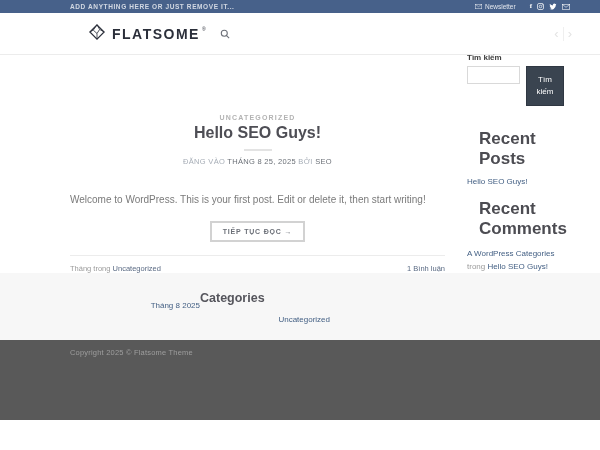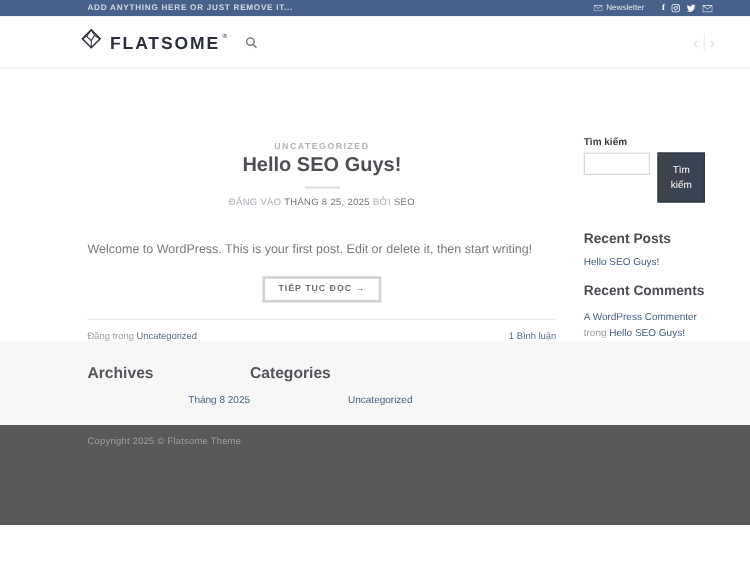--- a/index.html
+++ b/index.html
@@ -16,21 +16,21 @@
   
   .topbar{height:13px;background:var(--topbar-bg);display:flex;align-items:center;justify-content:space-between;padding:0 30px 0 70px;}
   .topbar-left{font-size:6.5px;font-weight:bold;letter-spacing:.6px;color:rgba(255,255,255,.75);}
   .topbar-right{display:flex;align-items:center;gap:6px;}
   .newsletter{display:flex;align-items:center;gap:3px;color:rgba(255,255,255,.85);font-size:6.5px;cursor:pointer;}
   .social{display:flex;align-items:center;gap:5px;margin-left:8px;}
   .social svg,.newsletter svg{display:block;}
   .fb-letter{color:#fff;font-size:7px;font-weight:bold;font-family:"Liberation Serif",serif;line-height:1;cursor:pointer;}
 
   
-  .header{height:42px;background:#fff;border-bottom:1px solid #ececec;display:flex;align-items:center;justify-content:space-between;padding:0 28px 0 64px;}
+  .header{height:42px;background:#fff;border-bottom:1px solid #ececec;display:flex;align-items:center;justify-content:space-between;padding:0 28px 0 88px;}
   .logo{display:flex;align-items:center;gap:6px;cursor:pointer;}
   .logo-text{font-size:14px;font-weight:bold;letter-spacing:1.5px;color:#2b2f3a;}
   .logo-reg{font-size:5px;color:#2b2f3a;vertical-align:top;position:relative;top:-5px;left:-4px;}
   .hdr-search{margin-left:10px;cursor:pointer;display:flex;align-items:center;}
   .hdr-nav{display:flex;align-items:center;gap:4px;color:#e3e3e3;font-size:13px;line-height:1;}
   .hdr-nav .sep{width:1px;height:14px;background:#efefef;}
   .hdr-nav span{cursor:pointer;}
 
   
   .page{height:218px;display:flex;justify-content:space-between;padding:0 35px 0 70px;background:#fff;align-items:flex-end;}
@@ -46,21 +46,21 @@
   .readmore{display:inline-block;border:2px solid #d2d2d2;background:#fff;color:#6b6f77;font-size:7px;font-weight:bold;letter-spacing:.8px;padding:5px 11px;cursor:pointer;font-family:inherit;}
   .post-footer{margin-top:13px;border-top:1px solid #ececec;padding-top:8px;display:flex;justify-content:space-between;font-size:7.5px;color:#9b9b9b;}
   .muted-link{color:#5b6b84;cursor:pointer;}
 
   
   .sidebar{width:98px;}
   .search-label{margin-top:20px;font-size:8px;font-weight:bold;color:#3d3d3d;}
   .search-row{margin-top:4px;display:flex;align-items:flex-start;}
   .search-input{width:53px;height:18px;border:1px solid #d9d9d9;background:#fff;margin-right:6px;font-size:8px;padding:0 3px;font-family:inherit;}
   .search-btn{width:38px;height:40px;background:var(--btn-dark);border:1px solid #2f3742;color:#fff;font-size:8px;line-height:1.4;cursor:pointer;font-family:inherit;padding:2px;}
-  .widget-title{font-size:11px;font-weight:bold;color:#4c4c52;}
+  .widget-title{font-size:17px;font-weight:bold;color:#4c4c52;margin-left:12px;}
   .w-recent-posts .widget-title{margin-top:23px;}
   .w-recent-comments .widget-title{margin-top:13px;}
   .side-link{display:inline;font-size:8px;color:var(--accent);cursor:pointer;}
   .w-recent-posts .side-link{display:block;margin-top:8px;}
   .comment-line{margin-top:8px;font-size:8px;line-height:1.65;color:#9b9b9b;}
 
   
   .footer-widgets{height:67px;background:var(--footer-bg);display:flex;padding:18px 0 0 70px;}
   .f-col{width:130px;}
   .f-title{font-size:12.5px;font-weight:bold;color:#55555c;}
@@ -151,21 +151,21 @@
         <span>BỞI</span>
         <b>SEO</b>
       </div>
     </div>
     <div class="excerpt">Welcome to WordPress. This is your first post. Edit or delete it, then start writing!</div>
     <div class="readmore-wrap">
       <button class="readmore">TIẾP TỤC ĐỌC →</button>
     </div>
     <div class="post-footer">
       <div>
-        <span>Đăng trong</span>
+        <span>Tháng trong</span>
         <span class="muted-link">Uncategorized</span>
       </div>
       <span class="muted-link">1 Bình luận</span>
     </div>
   </div>
 
   <div class="sidebar">
     <div class="search-label">Tìm kiếm</div>
     <div class="search-row">
       <input class="search-input" type="text" value="" style="">
@@ -173,32 +173,31 @@
     </div>
 
     <div class="w-recent-posts">
       <div class="widget-title">Recent Posts</div>
       <span class="side-link">Hello SEO Guys!</span>
     </div>
 
     <div class="w-recent-comments">
       <div class="widget-title">Recent Comments</div>
       <div class="comment-line">
-        <span class="side-link">A WordPress Commenter</span>
+        <span class="side-link">A WordPress Categories</span>
         <span>trong</span>
         <span class="side-link">Hello SEO Guys!</span>
       </div>
     </div>
   </div>
 
 </div>
 
 <div class="footer-widgets">
   <div class="f-col">
-    <div class="f-title">Archives</div>
     <span class="f-link">Tháng 8 2025</span>
   </div>
   <div class="f-col">
     <div class="f-title">Categories</div>
     <span class="f-link">Uncategorized</span>
   </div>
 </div>
 
 <div class="absolute-footer">
   <div class="copyright">Copyright 2025 © Flatsome Theme</div>

